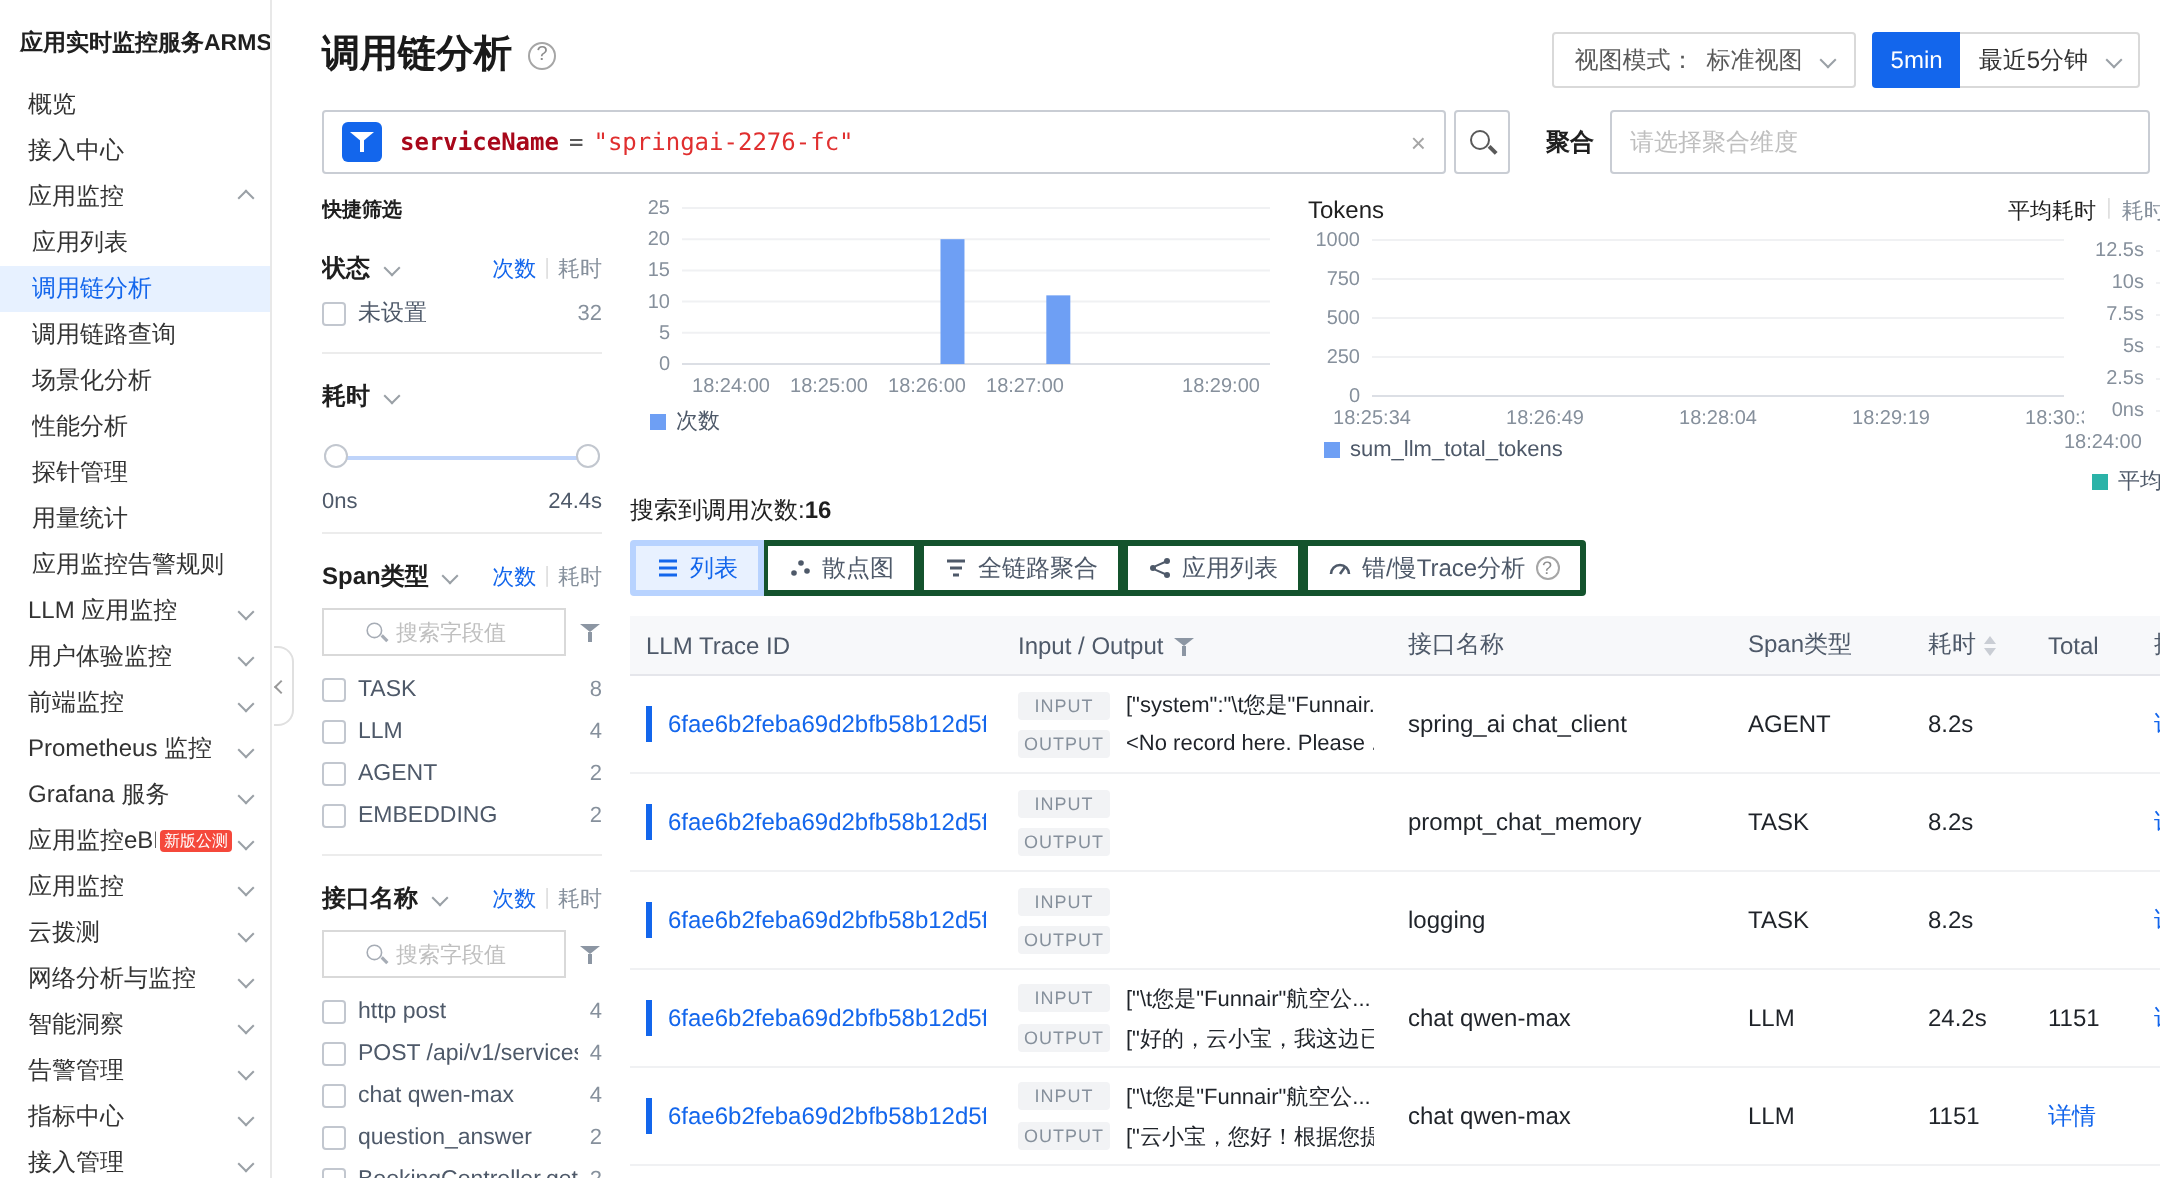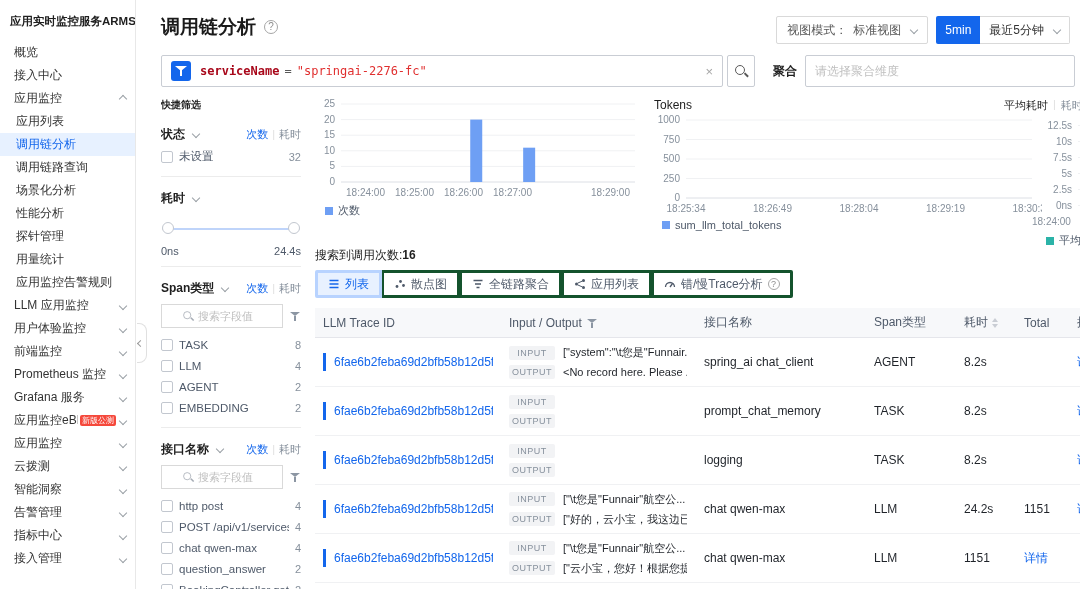--- a/index.html
+++ b/index.html
@@ -194,20 +194,24 @@
           <span class="sb-label">应用监控eBPF版</span>
           <span class="sb-badge">新版公测</span>
           <span class="chev"></span>
         </div>
         <div class="sb-item">
           <span class="sb-label">应用监控</span>
           <span class="chev"></span>
         </div>
         <div class="sb-item">
           <span class="sb-label">云拨测</span>
+          <span class="chev"></span>
+        </div>
+        <div class="sb-item">
+          <span class="sb-label">网络分析与监控</span>
           <span class="chev"></span>
         </div>
         <div class="sb-item">
           <span class="sb-label">智能洞察</span>
           <span class="chev"></span>
         </div>
         <div class="sb-item">
           <span class="sb-label">告警管理</span>
           <span class="chev"></span>
         </div>

